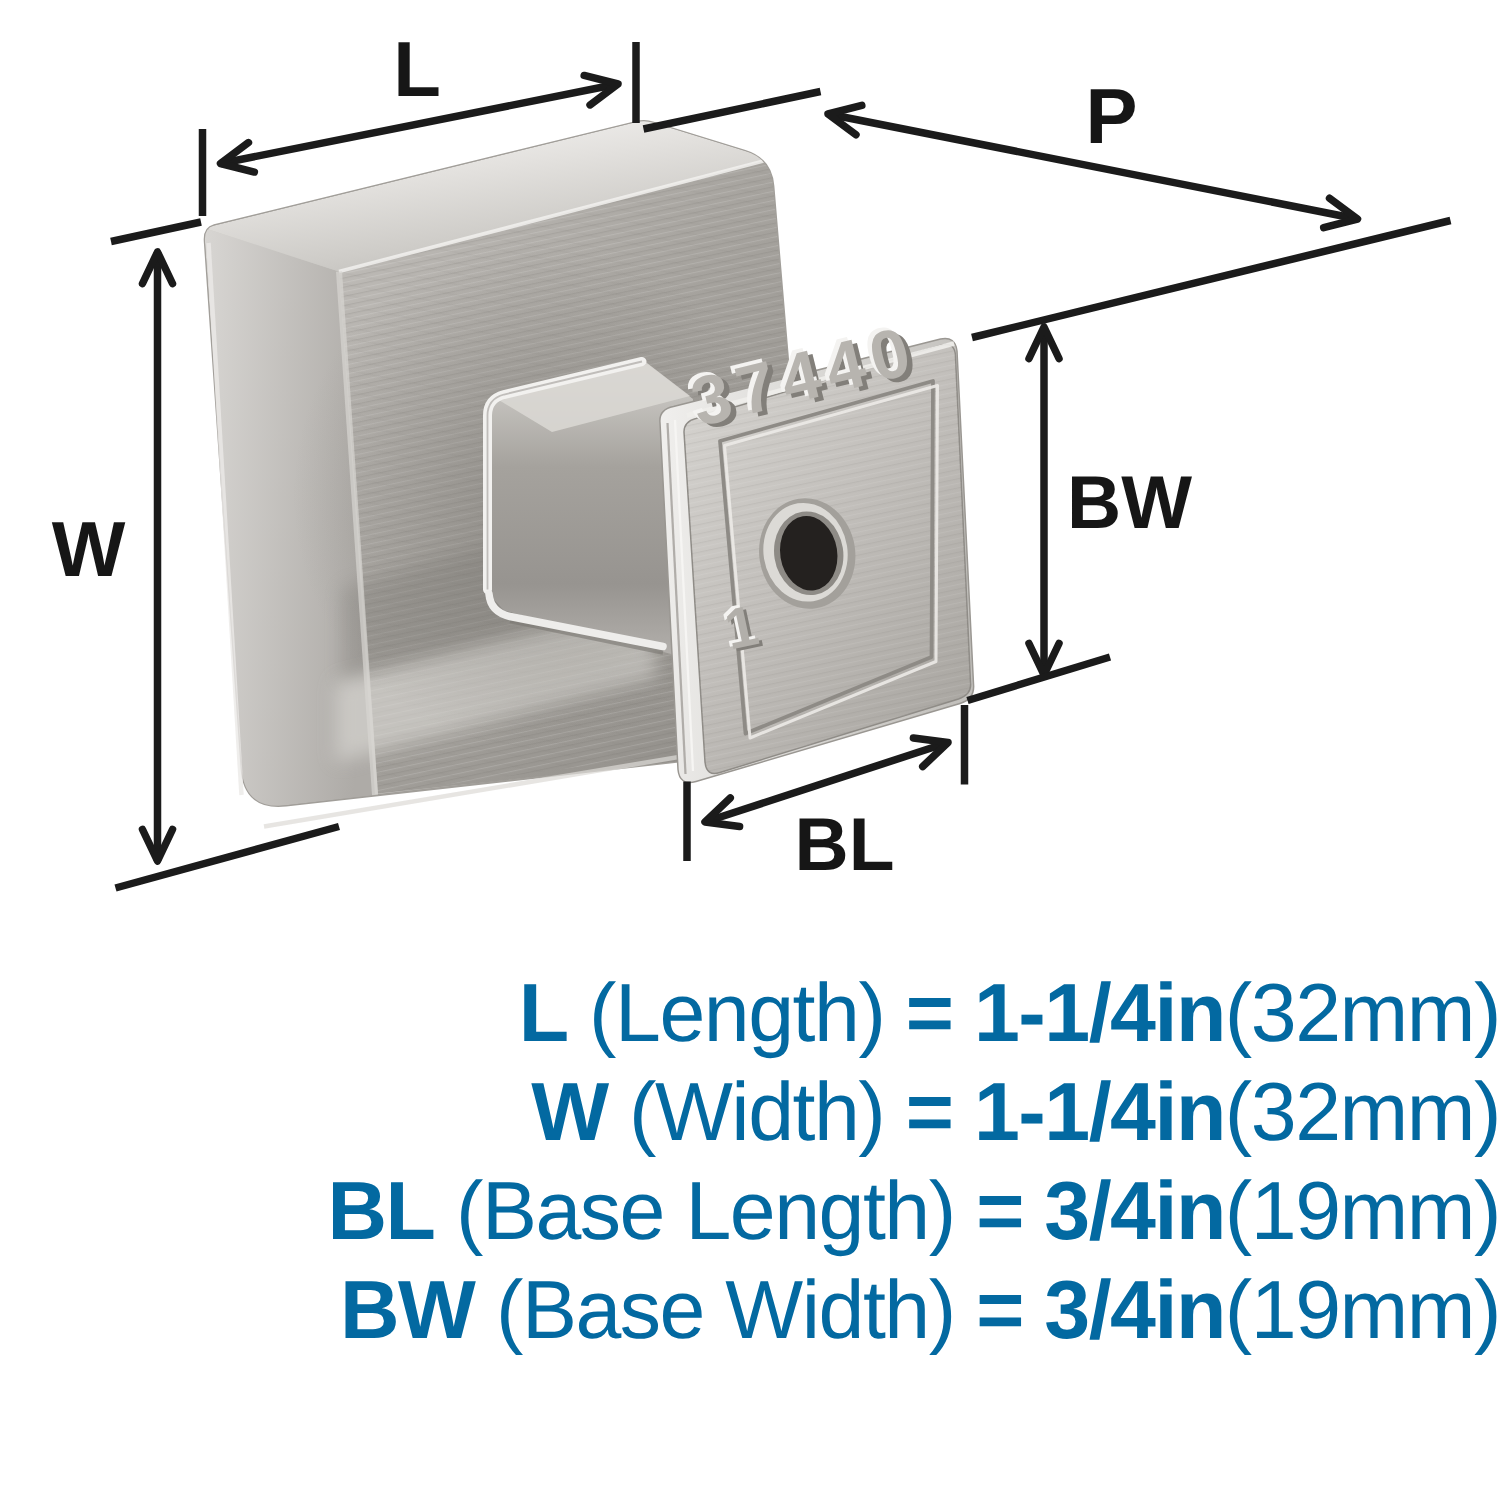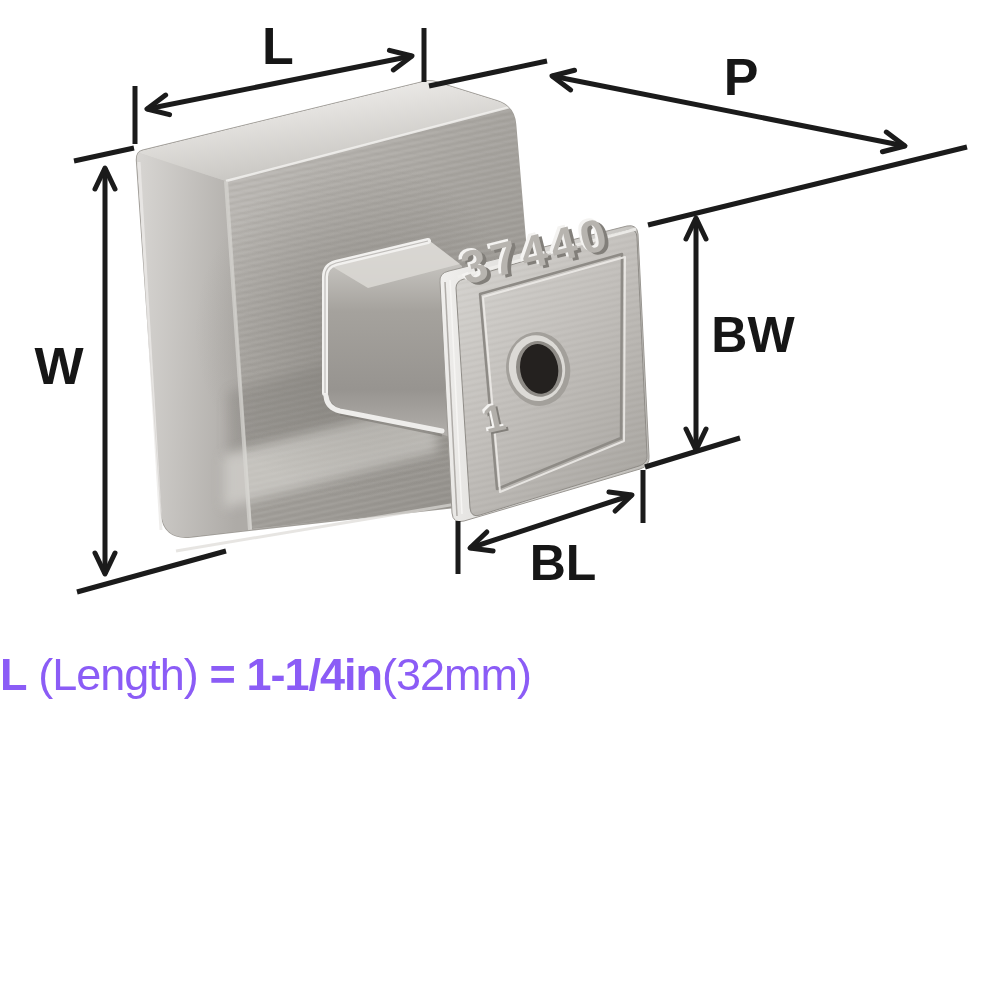--- a/index.html
+++ b/index.html
@@ -6,22 +6,22 @@
   body{
     width:1000px;height:1000px;margin:0 auto;background:#ffffff;overflow:hidden;
     font-family:"Liberation Sans",sans-serif;
   }
   #diagram{display:block}
   .dimlabel{
     font-family:"Liberation Sans",sans-serif;
     font-weight:bold;fill:#161616;
   }
   .specs{
-    margin-top:20px;text-align:left;color:#8b5cf6;
-    font-size:45px;line-height:66px;letter-spacing:-1px;
+    margin-top:20px;text-align:right;color:#0369a1;
+    font-size:55px;line-height:66px;letter-spacing:-1px;
   }
   .spec-line{white-space:nowrap}
   .sym,.eq,.val{font-weight:bold}
   .name{font-weight:normal;margin:0 0.26em}
   .eq{margin-right:0.26em}
   .metric{font-weight:normal}
 </style>
 </head>
 <body>
 
@@ -178,13 +178,22 @@
   <text class="dimlabel" x="741" y="95" font-size="52" text-anchor="middle">P</text>
   <text class="dimlabel" x="59" y="384" font-size="52" text-anchor="middle">W</text>
   <text class="dimlabel" x="753" y="352" font-size="50" text-anchor="middle">BW</text>
   <text class="dimlabel" x="563" y="580" font-size="50" text-anchor="middle">BL</text>
 </svg>
 
 <div class="specs">
   <div class="spec-line">
     <span class="sym">L</span><span class="name">(Length)</span><span class="eq">=</span><span class="val">1-1/4in</span><span class="metric">(32mm)</span>
   </div>
+  <div class="spec-line">
+    <span class="sym">W</span><span class="name">(Width)</span><span class="eq">=</span><span class="val">1-1/4in</span><span class="metric">(32mm)</span>
+  </div>
+  <div class="spec-line">
+    <span class="sym">BL</span><span class="name">(Base Length)</span><span class="eq">=</span><span class="val">3/4in</span><span class="metric">(19mm)</span>
+  </div>
+  <div class="spec-line">
+    <span class="sym">BW</span><span class="name">(Base Width)</span><span class="eq">=</span><span class="val">3/4in</span><span class="metric">(19mm)</span>
+  </div>
 </div>
 
 </body></html>

